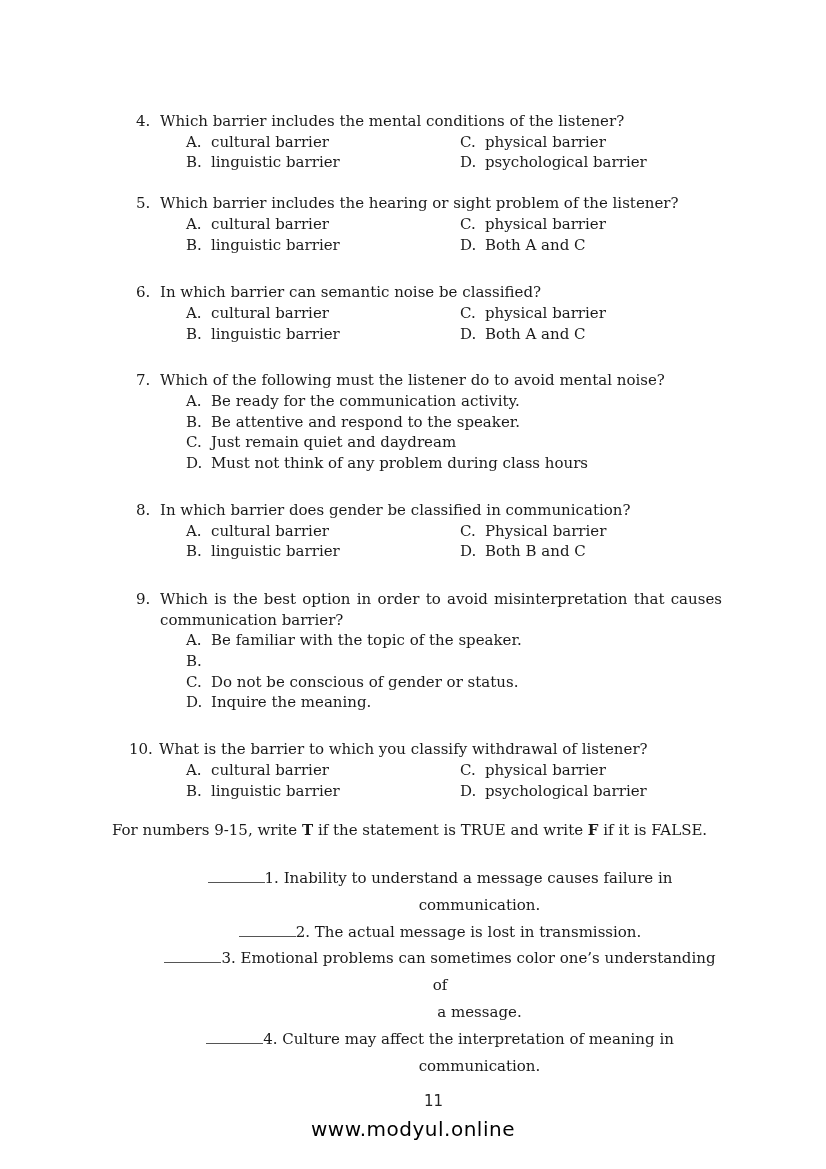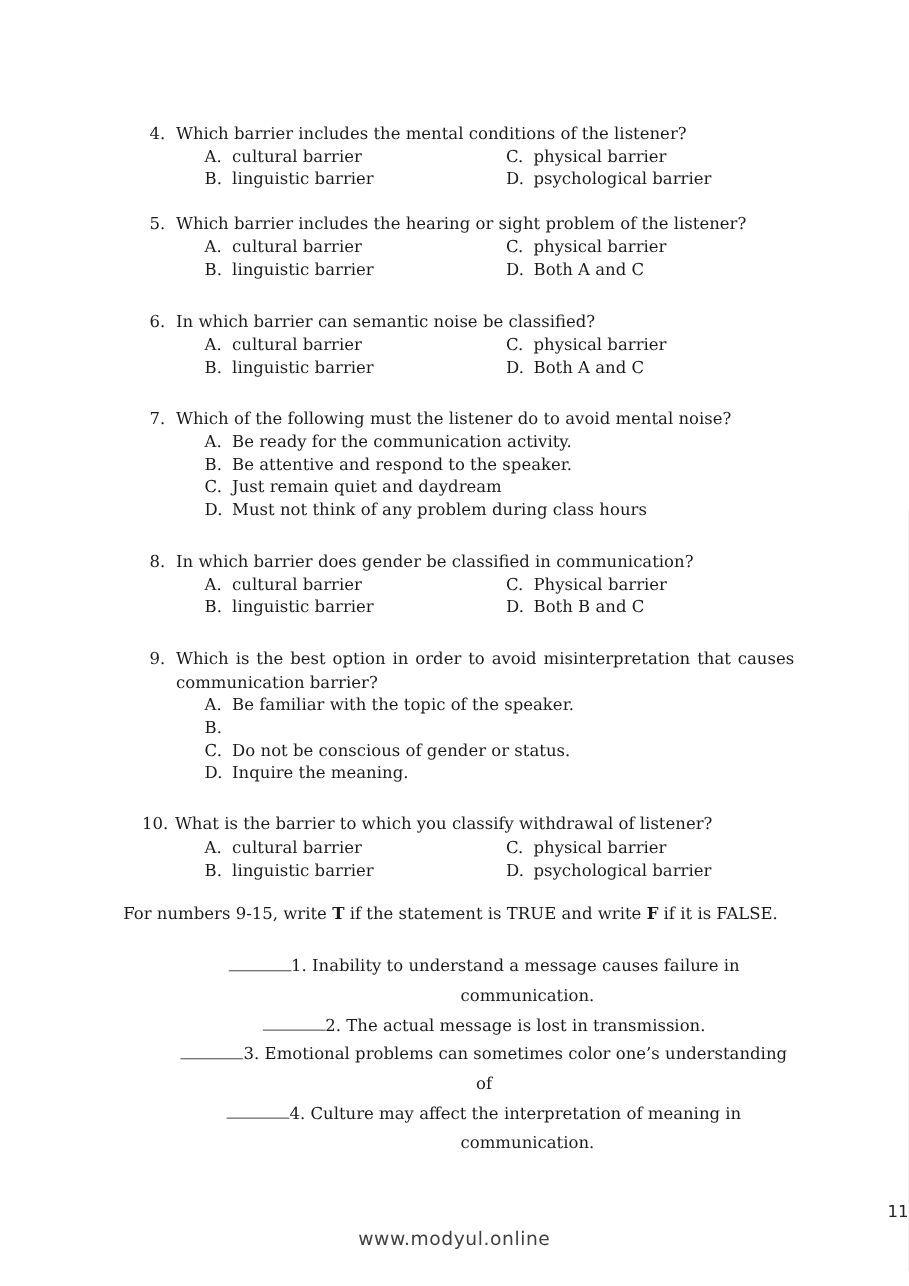--- a/index.html
+++ b/index.html
@@ -46,33 +46,33 @@
     display: inline-block;
     width: 57px;
     height: 0.9em;
     border-bottom: 1.4px solid #555;
     vertical-align: baseline;
   }
   .tf-line2 { margin-left: 79px; }
   .page-number {
     position: absolute;
     top: 1092px; left: 1px; right: 0;
-    text-align: right;
+    text-align: center;
     font-family: "DejaVu Sans", sans-serif;
     font-size: 15px;
     color: #242424;
     padding-left: 40px;
   }
   .watermark {
     position: absolute;
     top: 1117px; left: 0; right: 0;
     text-align: center;
     font-family: "DejaVu Sans", sans-serif;
-    font-size: 17px;
-    color: #404040;
+    font-size: 20px;
+    color: #000000;
     letter-spacing: 0.5px;
   }
 </style>
 </head>
 <body>
 
 <div class="page">
   <div class="content">
 
     <div class="question">
@@ -257,20 +257,21 @@
     <div class="tf-section">
       <div class="tf-item">
         <div class="tf-line1"><span class="tf-blank"></span><span class="tf-num">1.</span> <span>Inability to understand a message causes failure in</span></div>
         <div class="tf-line2">communication.</div>
       </div>
       <div class="tf-item">
         <div class="tf-line1"><span class="tf-blank"></span><span class="tf-num">2.</span> <span>The actual message is lost in transmission.</span></div>
       </div>
       <div class="tf-item">
         <div class="tf-line1"><span class="tf-blank"></span><span class="tf-num">3.</span> <span>Emotional problems can sometimes color one’s understanding of</span></div>
+        <div class="tf-line2">a message.</div>
       </div>
       <div class="tf-item">
         <div class="tf-line1"><span class="tf-blank"></span><span class="tf-num">4.</span> <span>Culture may affect the interpretation of meaning in</span></div>
         <div class="tf-line2">communication.</div>
       </div>
     </div>
 
   </div>
 
   <div class="page-number">11</div>

